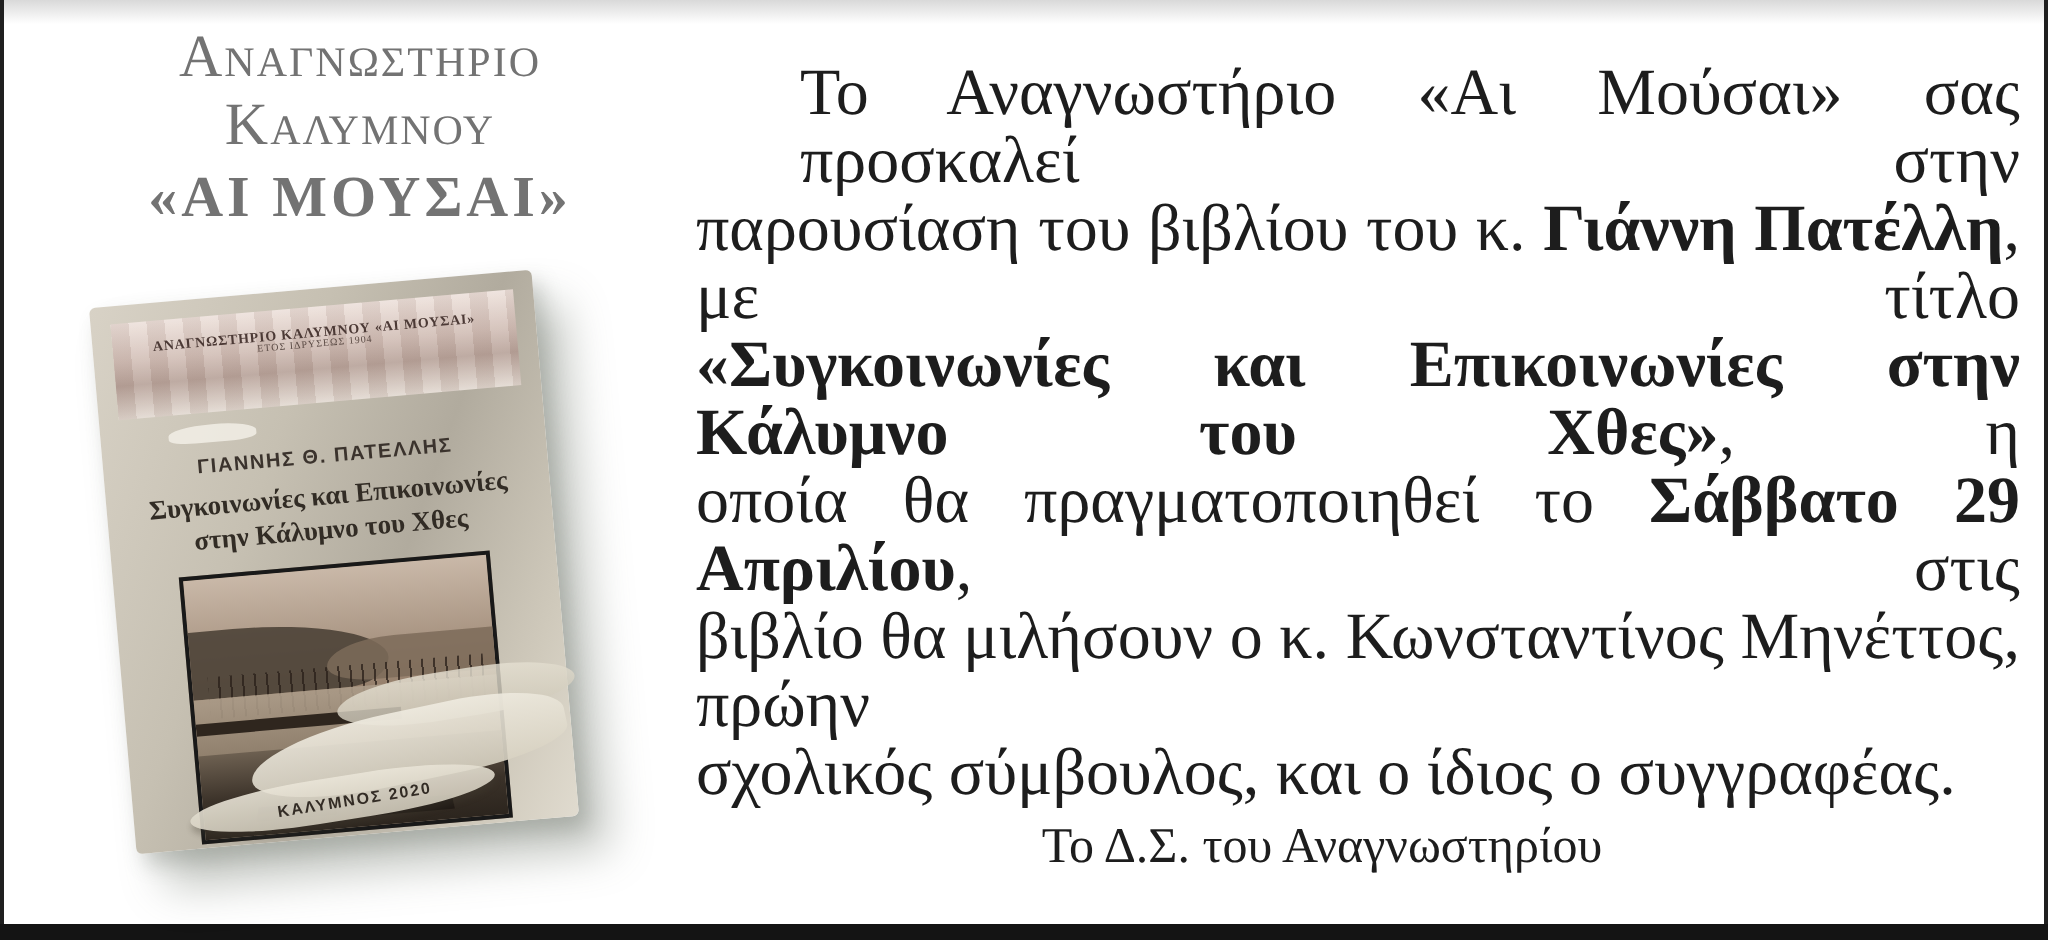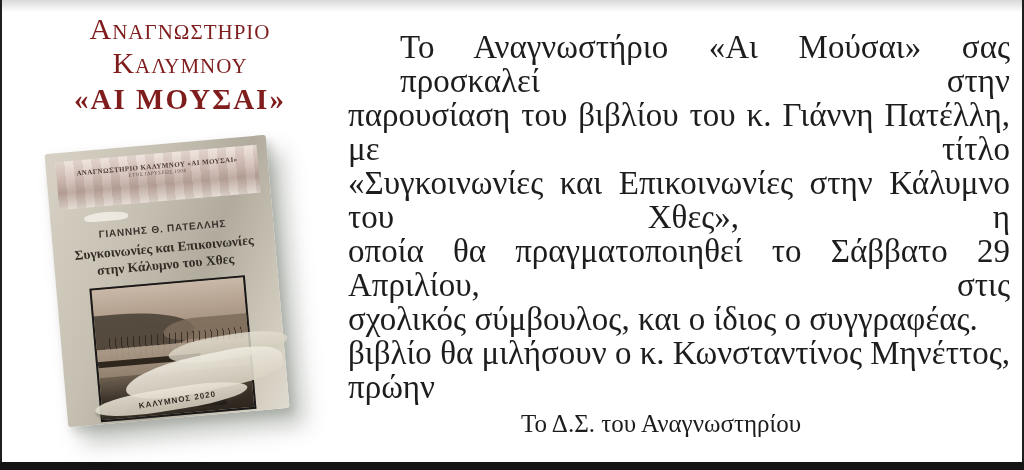--- a/index.html
+++ b/index.html
@@ -10,33 +10,33 @@
   }
   
   .top-shade{position:absolute;top:0;left:0;right:0;height:12px;
     background:linear-gradient(#d9d9d9,#ffffff);}
   .edge-left{position:absolute;top:0;left:0;width:2px;height:100%;background:#1f1f1f;}
   .edge-right{position:absolute;top:0;right:0;width:2px;height:100%;background:#1f1f1f;}
   .bottom-bar{position:absolute;bottom:0;left:0;right:0;height:8px;background:#141414;}
 
   
   .org-header{position:absolute;left:28px;top:12px;width:304px;text-align:center;
-    color:#7f1d1d;}
+    color:#737373;}
   .org-line1{font-variant:small-caps;font-size:30px;letter-spacing:1px;line-height:34px;}
   .org-line2{font-size:29px;letter-spacing:2px;line-height:34px;margin-top:2px;font-weight:bold;}
 
   
   .invite{position:absolute;left:348px;top:30px;width:662px;color:#1d1d1d;}
   .invite-title-row{text-align:center;padding-right:154px;margin-bottom:29px;}
   .invite-title{display:inline-block;font-weight:bold;font-size:26px;letter-spacing:1px;
     border-bottom:2px solid #1d1d1d;padding-bottom:2px;}
   .tline{font-size:33px;line-height:34px;text-align:justify;text-align-last:justify;}
   .tline.indent{padding-left:52px;}
   .tline.lastline{text-align-last:left;}
-  .b{font-weight:normal;}
+  .b{font-weight:bold;}
   .signature{margin-top:6px;font-size:25px;text-align:center;padding-right:36px;}
 
   
   .book{position:absolute;left:56px;top:144px;width:222px;height:274px;
     transform:rotate(-5deg);border-radius:3px;
     background:linear-gradient(115deg,#d8d2c6,#c6c0b2 35%,#b1ab9e 60%,#cfc9bb 85%,#e0dbcf);
     box-shadow:14px 18px 22px rgba(96,104,92,.38),4px 6px 10px rgba(96,104,92,.28);}
   .band{margin:9px 10px 0;height:48px;position:relative;text-align:center;
     background:
       repeating-linear-gradient(90deg, rgba(110,80,70,.10) 0 9px, rgba(255,255,255,.08) 9px 18px),
@@ -120,17 +120,17 @@
   <div class="boat-c"></div>
   <div class="book-footer">ΚΑΛΥΜΝΟΣ 2020</div>
 </div>
 
 <div class="invite">
   <div>
       <div class="tline indent"><span>Το Αναγνωστήριο «Αι Μούσαι» σας προσκαλεί στην</span></div>
       <div class="tline"><span>παρουσίαση του βιβλίου του κ. </span><span class="b">Γιάννη Πατέλλη</span><span>, με τίτλο</span></div>
       <div class="tline"><span class="b">«Συγκοινωνίες και Επικοινωνίες στην Κάλυμνο του Χθες»</span><span>, η</span></div>
       <div class="tline"><span>οποία θα πραγματοποιηθεί το </span><span class="b">Σάββατο 29 Απριλίου</span><span>, στις</span></div>
+      <div class="tline"><span>βιβλίο θα μιλήσουν ο κ. Κωνσταντίνος Μηνέττος, πρώην</span></div>
       <div class="tline lastline"><span>σχολικός σύμβουλος, και ο ίδιος ο συγγραφέας.</span></div>
-      <div class="tline"><span>βιβλίο θα μιλήσουν ο κ. Κωνσταντίνος Μηνέττος, πρώην</span></div>
     </div>
   <div class="signature">Το Δ.Σ. του Αναγνωστηρίου</div>
 </div>
 
 </body></html>

